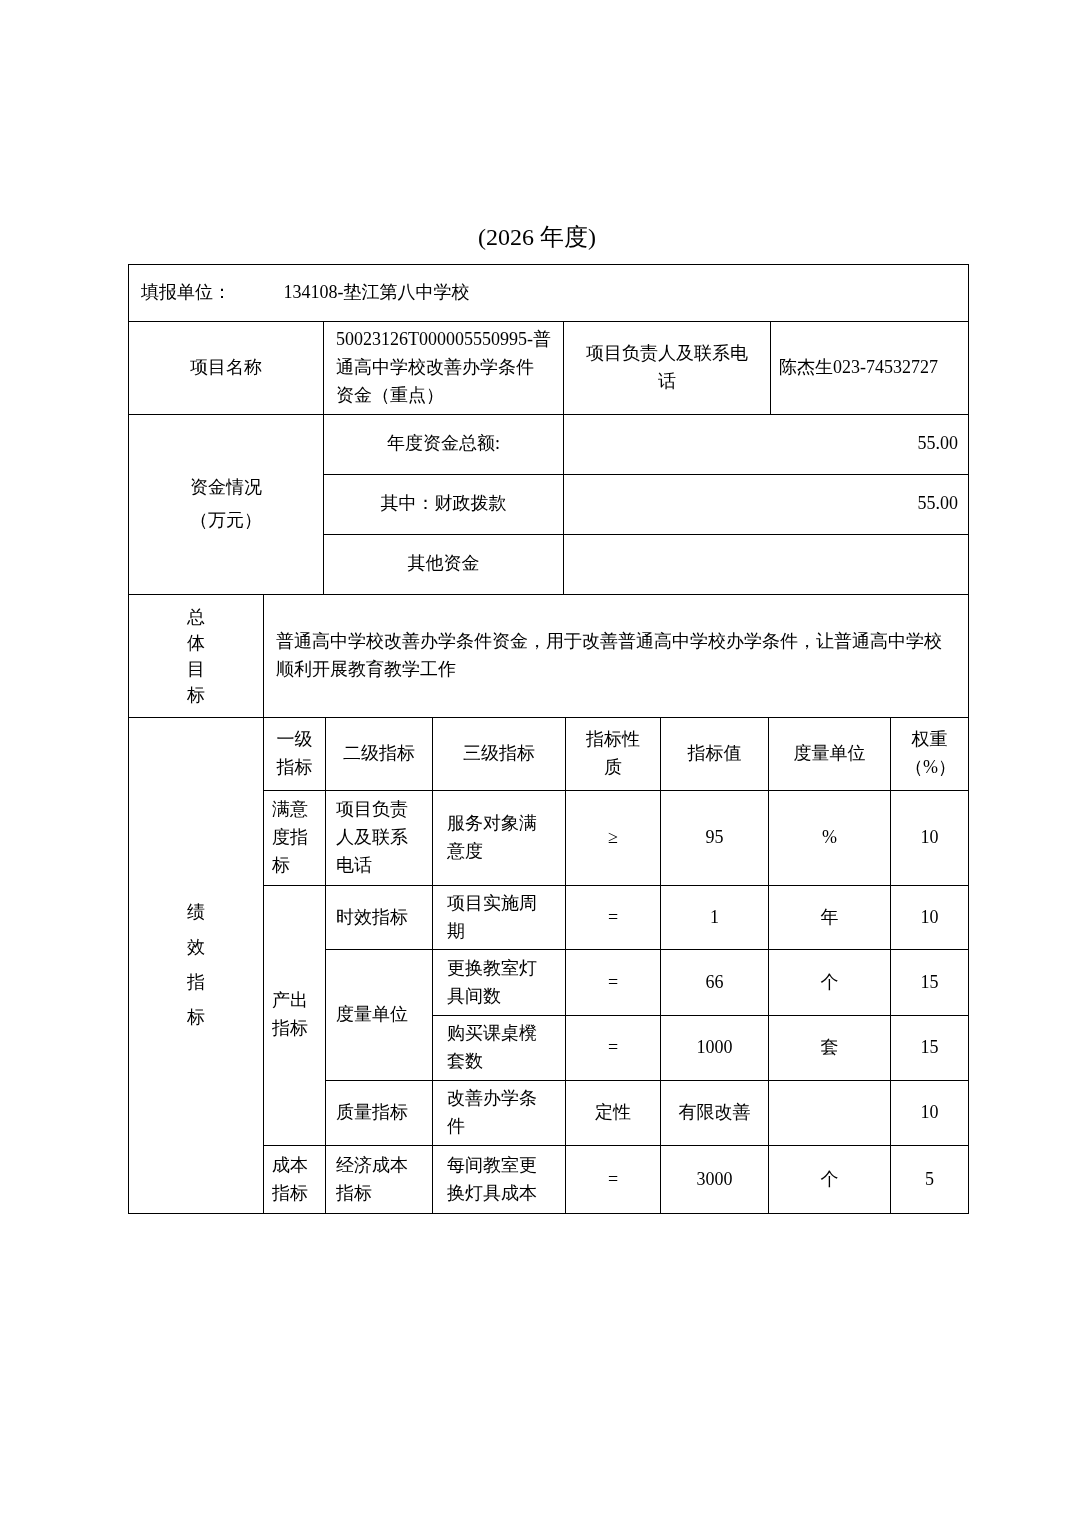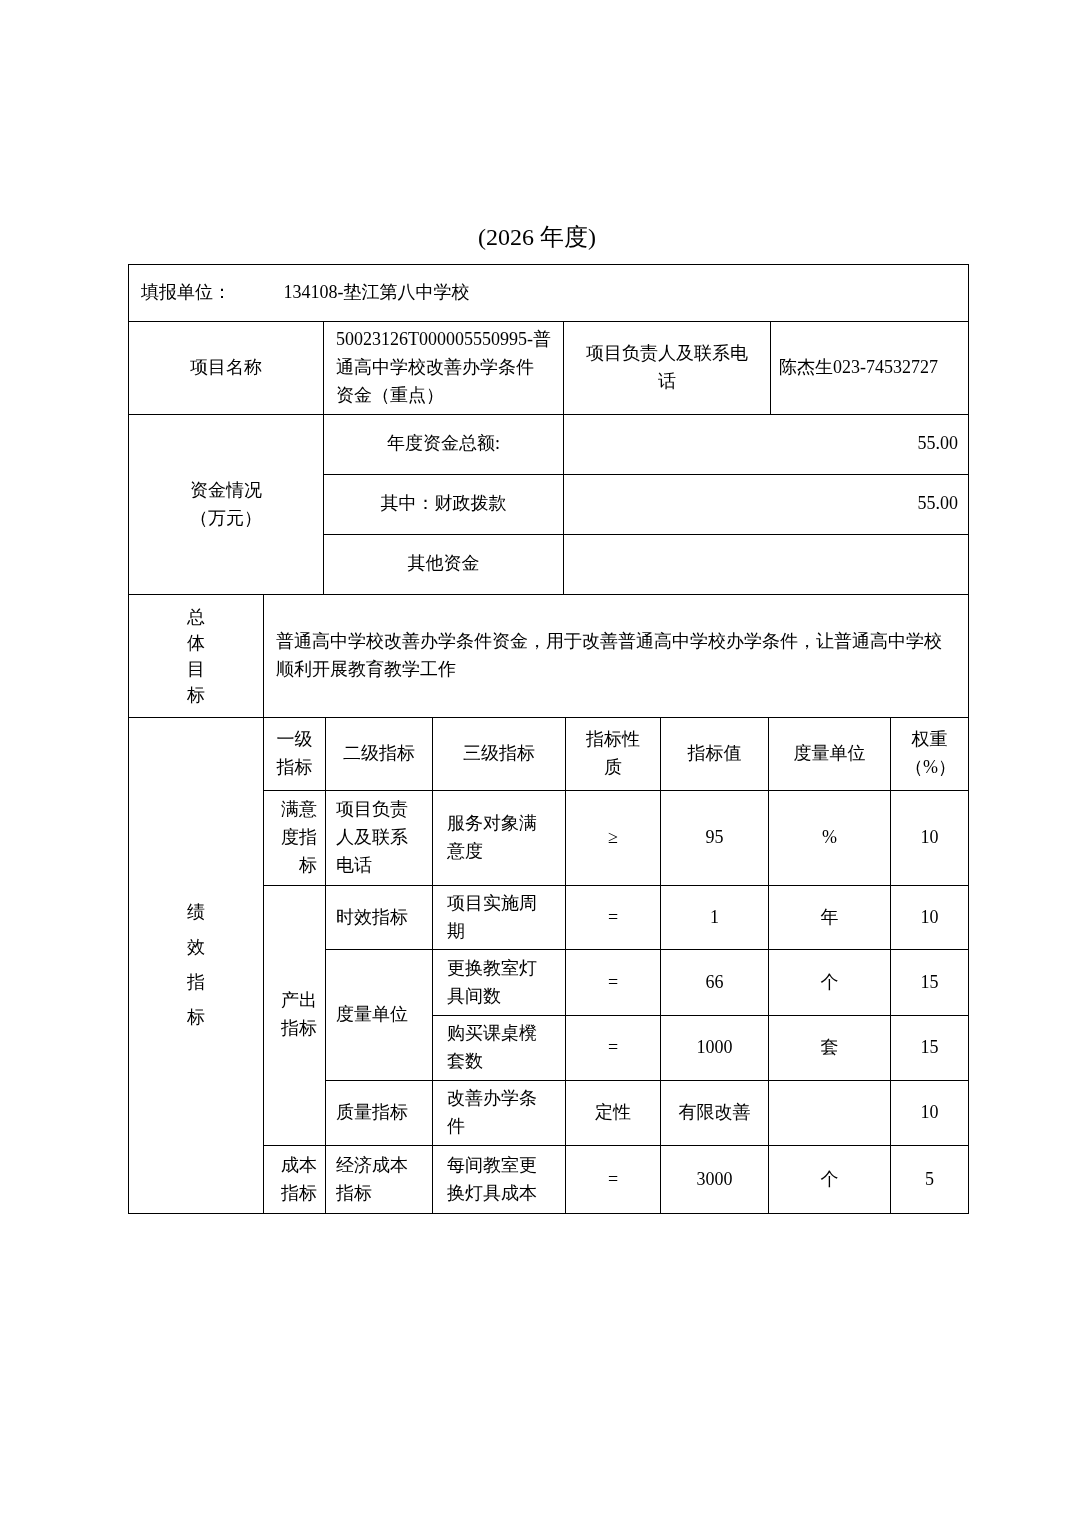--- a/index.html
+++ b/index.html
@@ -25,24 +25,24 @@
   }
   .c-center { text-align:center; }
   .c-left   { text-align:left; }
   .c-right  { text-align:right; padding-right:10px; }
   .pre { white-space:pre-line; }
   .ru-label { padding-left:4px; }
   .ru-value { margin-left:48px; }
   .pad12 { padding-left:12px; padding-right:12px; }
   .pad14 { padding-left:14px; padding-right:14px; }
   .pad16 { padding-left:16px; padding-right:16px; }
-  .funding-label { line-height:28px; }
+  .funding-label { line-height:33px; }
   .goal-label { line-height:26px; }
   .ind-label { line-height:35px; }
-  .lv1 { padding:0 8px;text-align:right; }
+  .lv1 { padding:0 8px; }
   .lv2 { padding:4px 10px; }
   .lv3 { padding:4px 14px; }
 </style>
 </head>
 <body>
 
 <div class="page">
 
   <div class="subtitle">(2026 年度)</div>
 

